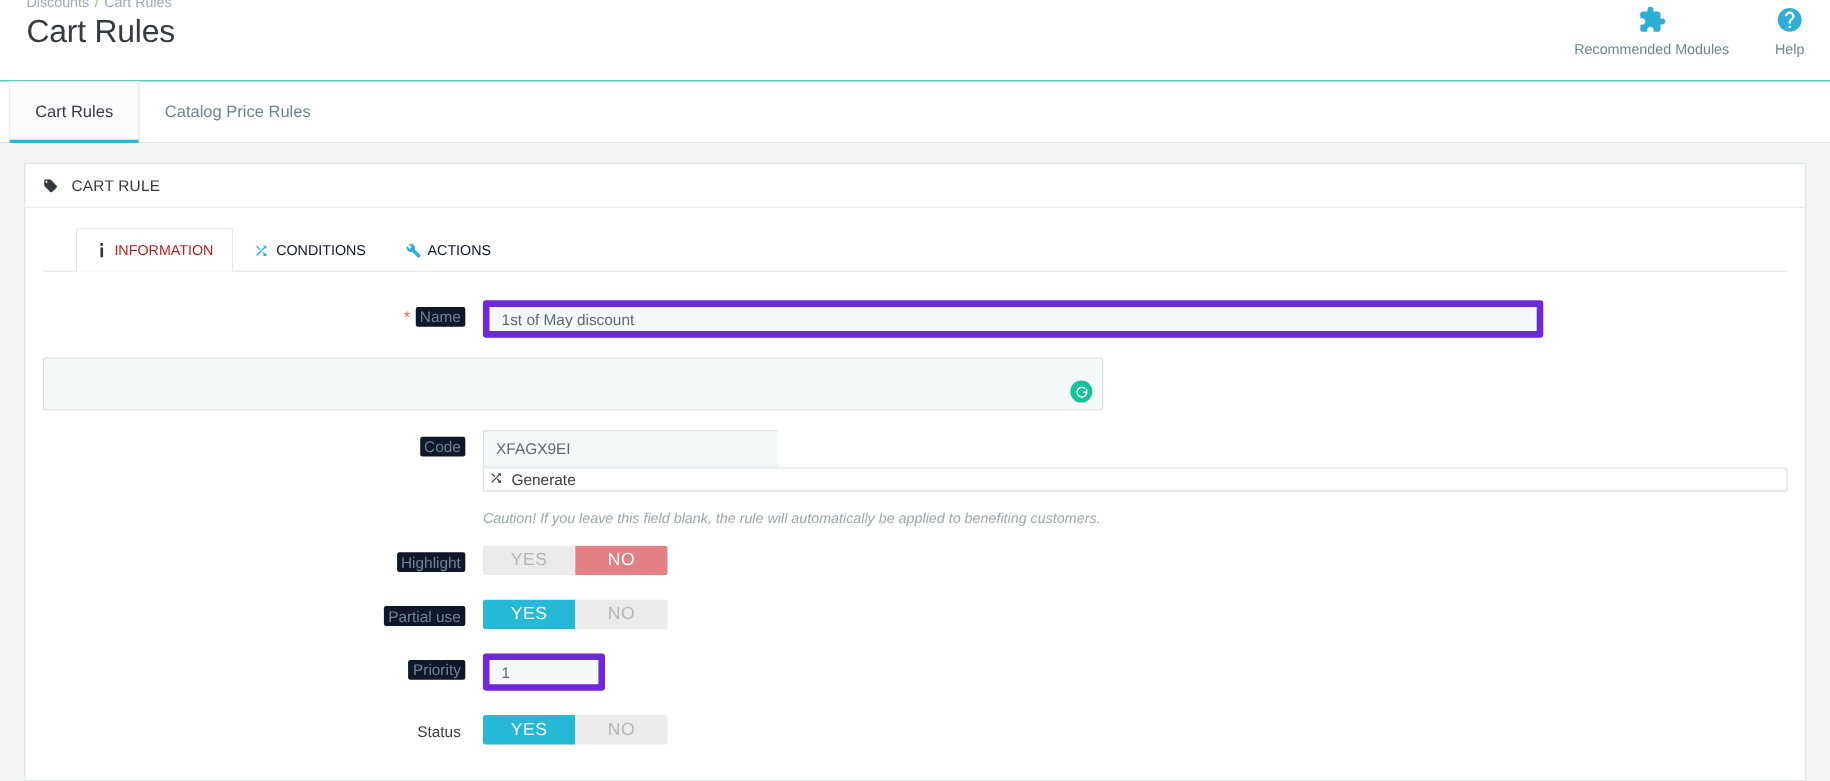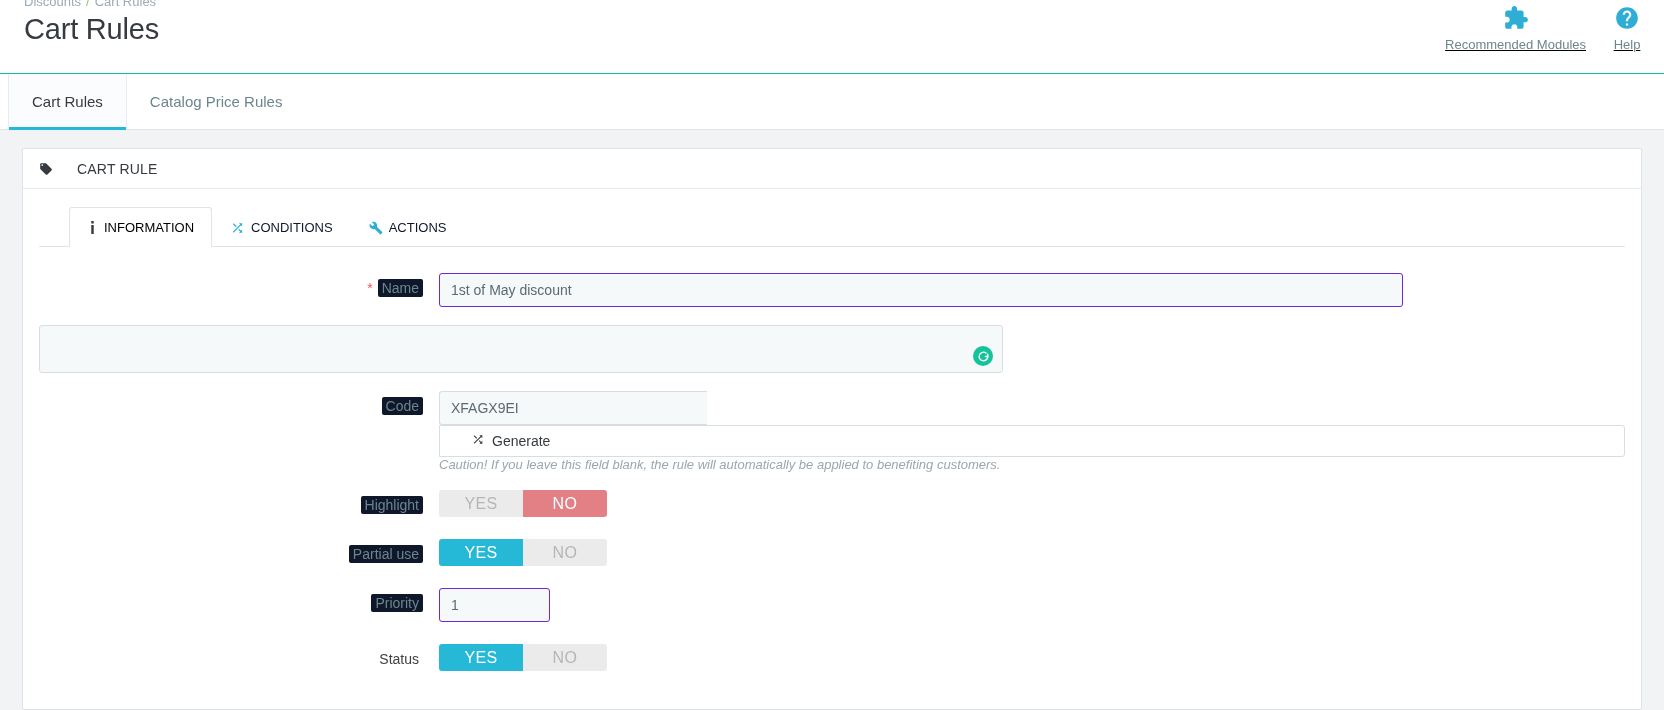--- a/index.html
+++ b/index.html
@@ -43,22 +43,21 @@
     color: #363a41;
     letter-spacing: -0.2px;
     margin: 0;
   }
   .header-actions {
     position: absolute;
     top: 4px;
     right: 14px;
     display: flex;
     align-items: flex-end;
-    gap: 18px;
-    text-decoration: underline;
+    gap: 32px;
   }
   .header-action {
     display: flex;
     flex-direction: column;
     align-items: center;
     cursor: pointer;
     min-width: 46px;
   }
   .header-action .ha-icon {
     height: 28px;
@@ -121,21 +120,21 @@
     height: 100%;
   }
   .panel-heading {
     padding: 12px 16px 11px 16px;
     border-bottom: 1px solid #e6eaec;
     font-size: 14px;
     color: #363a41;
     letter-spacing: 0.2px;
     display: flex;
     align-items: center;
-    gap: 24px;
+    gap: 12px;
   }
   .panel-heading .tag-icon { color: #363a41; display:flex; align-items:center; }
 
   
   .inner-tabs {
     display: flex;
     align-items: flex-end;
     padding: 18px 0 0 30px;
     border-bottom: 1px solid #dfe4e8;
     margin: 0 16px;
@@ -149,21 +148,21 @@
     font-size: 13px;
     color: #0f172a;
     cursor: pointer;
     border: 1px solid transparent;
     border-bottom: none;
     margin-bottom: -1px;
     background: transparent;
     white-space: nowrap;
   }
   .inner-tab.active {
-    color: #000000;
+    color: #b91c1c;
     background: #ffffff;
     border-color: #dfe4e8;
     border-top-left-radius: 3px;
     border-top-right-radius: 3px;
   }
   .inner-tab .it-icon { display:flex; align-items:center; }
   .inner-tab.active .it-icon { color: #363a41; }
 
   
   .form-body {
@@ -195,21 +194,21 @@
   }
   .form-label .req {
     color: #f0565a;
     margin-right: 5px;
     font-size: 14px;
   }
   .form-control-wrap { flex: 1; position: relative; }
 
   input.txt, .faux-input {
     height: 34px;
-    border: 1px solid #6d28d9;
+    border: 6px solid #6d28d9;
     background: #f6f9fa;
     border-radius: 3px;
     font-size: 14px;
     color: #5b6a72;
     padding: 2px 11px;
     font-family: "Liberation Sans", sans-serif;
     outline: none;
     display: block;
   }
   .w-name { width: 964px; }
@@ -245,37 +244,37 @@
     background: #f6f9fa;
     border-top-left-radius: 3px;
     border-bottom-left-radius: 3px;
     font-size: 14px;
     color: #5b6a72;
     padding: 6px 11px;
     font-family: "Liberation Sans", sans-serif;
     outline: none;
   }
   .generate-btn {
-    height: 32px;
+    height: 22px;
     border: 1px solid #d6dee2;
     background: #ffffff;
     border-top-right-radius: 3px;
     border-bottom-right-radius: 3px;
-    padding: 0 31px;
+    padding: 0 4px;
     font-size: 14px;
     color: #363a41;
     cursor: pointer;
     display: flex;
     align-items: center;
     gap: 7px;
     font-family: "Liberation Sans", sans-serif;
     text-align: center;
   }
   .help-text {
-    margin-top: 0;
+    margin-top: 16px;
     font-size: 13px;
     color: #9aa7ae;
     font-style: italic;
   }
 
   
   .switch {
     display: inline-flex;
     border-radius: 3px;
     overflow: hidden;

